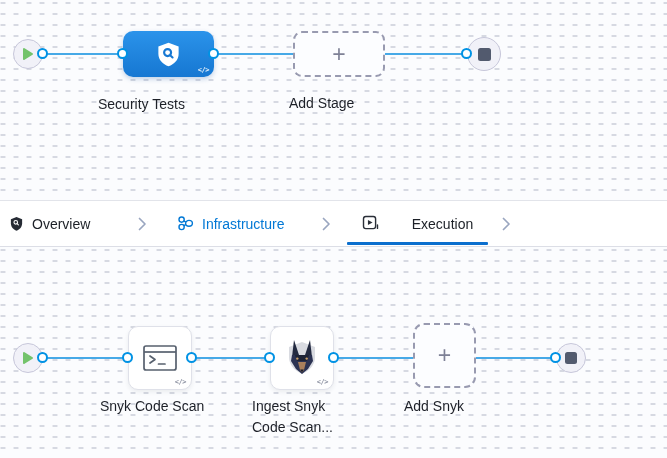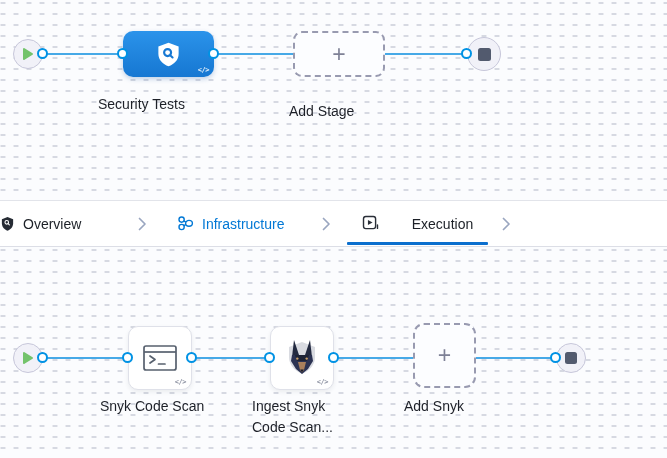--- a/index.html
+++ b/index.html
@@ -100,31 +100,31 @@
     </span>
     <span class="code-glyph on-blue">&lt;/&gt;</span>
   </div>
   <div class="connector" style="left:117px;top:48px;"></div>
   <div class="connector" style="left:208px;top:48px;"></div>
   <div class="node-label" style="left:98px;top:94px;width:140px;">Security Tests</div>
 
   <div class="add-node" style="left:293px;top:31px;width:92px;height:46px;">
     <span class="plus-glyph">+</span>
   </div>
-  <div class="node-label" style="left:289px;top:93px;width:100px;font-weight:400;margin-top:8px;">Add Stage</div>
+  <div class="node-label" style="left:289px;top:93px;width:100px;font-weight:400;">Add Stage</div>
 
   <div class="connector" style="left:461px;top:48px;"></div>
   <div class="endpoint" style="left:467px;top:37px;width:34px;height:34px;">
     <span class="stop-square"></span>
   </div>
 </div>
 
 <div id="tab-bar">
 
-  <div class="tab" id="tab-overview" style="left:0;">
+  <div class="tab" id="tab-overview" style="left:9px;">
     <span style="display:flex;">
       <svg width="15" height="16" viewBox="0 0 16 17">
         <path d="M8 1 L14 3.3 v4.3 c0 4 -2.6 6.7 -6 8 C4.6 14.3 2 11.6 2 7.6 V3.3 Z" fill="#262b34"></path>
         <circle cx="7.2" cy="6.7" r="1.9" fill="none" stroke="#ffffff" stroke-width="1.2"></circle>
         <line x1="8.7" y1="8.2" x2="10" y2="9.5" stroke="#ffffff" stroke-width="1.2" stroke-linecap="round"></line>
       </svg>
     </span>
     <span>Overview</span>
   </div>
 

